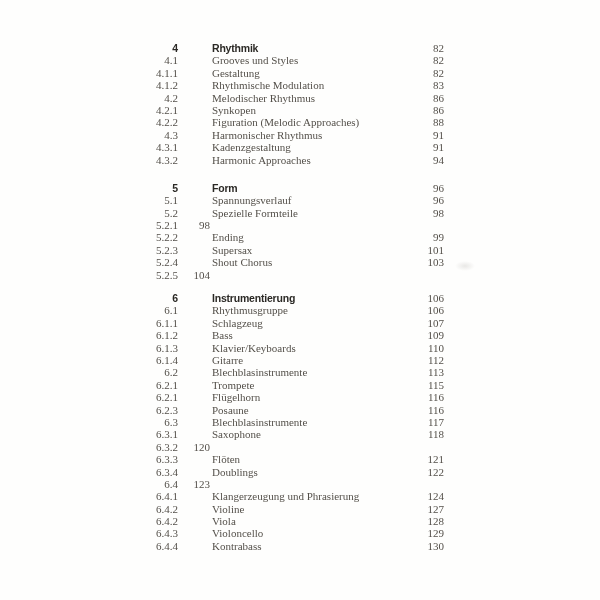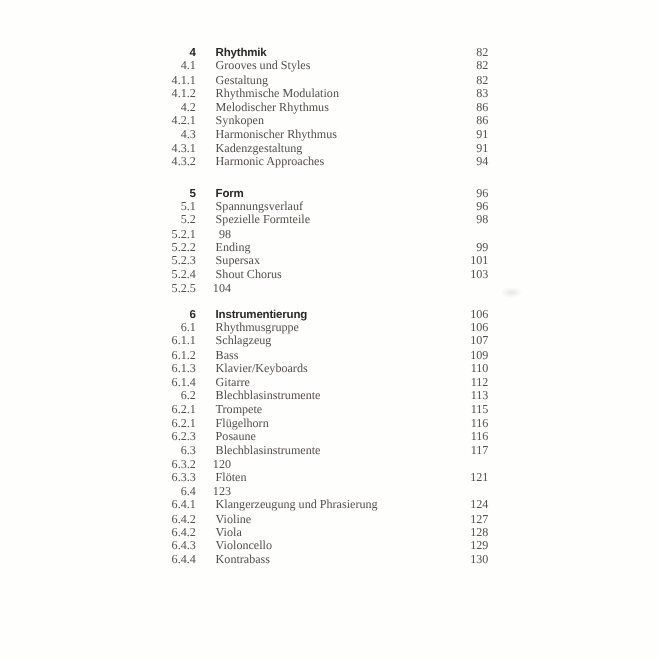--- a/index.html
+++ b/index.html
@@ -26,21 +26,21 @@
     line-height: 12.4px;
     font-size: 11px;
     color: var(--text, #54504a);
   }
   .num {
     width: 30px;
     text-align: right;
     flex: 0 0 auto;
   }
   .title {
-    margin-left: 18px;
+    margin-left: 34px;
     flex: 1 1 auto;
     text-align: left;
     white-space: nowrap;
     overflow: hidden;
   }
   .pg {
     margin-left: 8px;
     min-width: 24px;
     text-align: right;
     flex: 0 0 auto;
@@ -91,20 +91,25 @@
     <span class="num">4.2</span>
     <span class="title">Melodischer Rhythmus</span>
     <span class="pg">86</span>
   </div>
         <div class="row">
     <span class="num">4.2.1</span>
     <span class="title">Synkopen</span>
     <span class="pg">86</span>
   </div>
         <div class="row">
+    <span class="num">4.2.2</span>
+    <span class="title">Figuration (Melodic Approaches)</span>
+    <span class="pg">88</span>
+  </div>
+        <div class="row">
     <span class="num">4.3</span>
     <span class="title">Harmonischer Rhythmus</span>
     <span class="pg">91</span>
   </div>
         <div class="row">
     <span class="num">4.3.1</span>
     <span class="title">Kadenzgestaltung</span>
     <span class="pg">91</span>
   </div>
         <div class="row">
@@ -203,27 +208,37 @@
     <span class="num">6.2.3</span>
     <span class="title">Posaune</span>
     <span class="pg">116</span>
   </div>
         <div class="row">
     <span class="num">6.3</span>
     <span class="title">Blechblasinstrumente</span>
     <span class="pg">117</span>
   </div>
         <div class="row">
+    <span class="num">6.3.1</span>
+    <span class="title">Saxophone</span>
+    <span class="pg">118</span>
+  </div>
+        <div class="row">
     <span class="num">6.3.2</span>
     <span class="pg">120</span>
   </div>
         <div class="row">
     <span class="num">6.3.3</span>
     <span class="title">Flöten</span>
     <span class="pg">121</span>
+  </div>
+        <div class="row">
+    <span class="num">6.3.4</span>
+    <span class="title">Doublings</span>
+    <span class="pg">122</span>
   </div>
         <div class="row">
     <span class="num">6.4</span>
     <span class="pg">123</span>
   </div>
         <div class="row">
     <span class="num">6.4.1</span>
     <span class="title">Klangerzeugung und Phrasierung</span>
     <span class="pg">124</span>
   </div>

